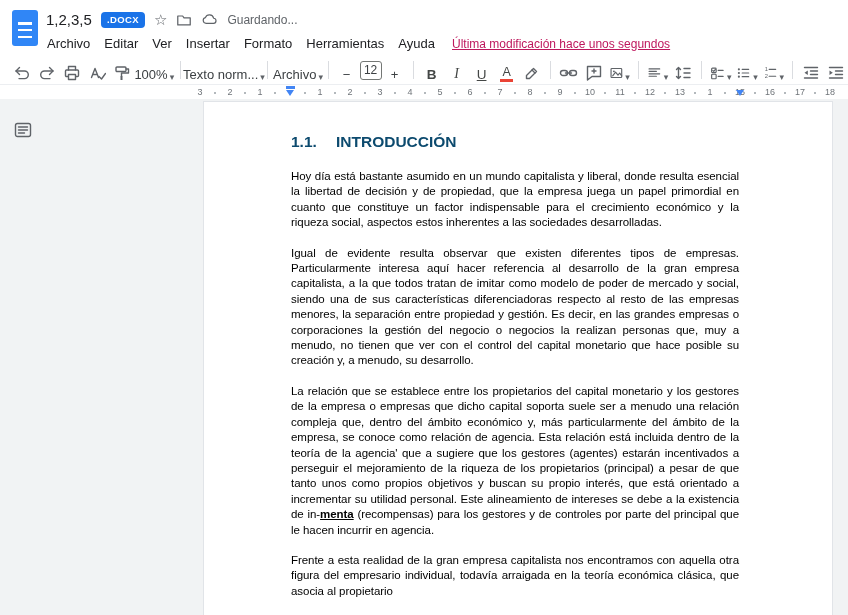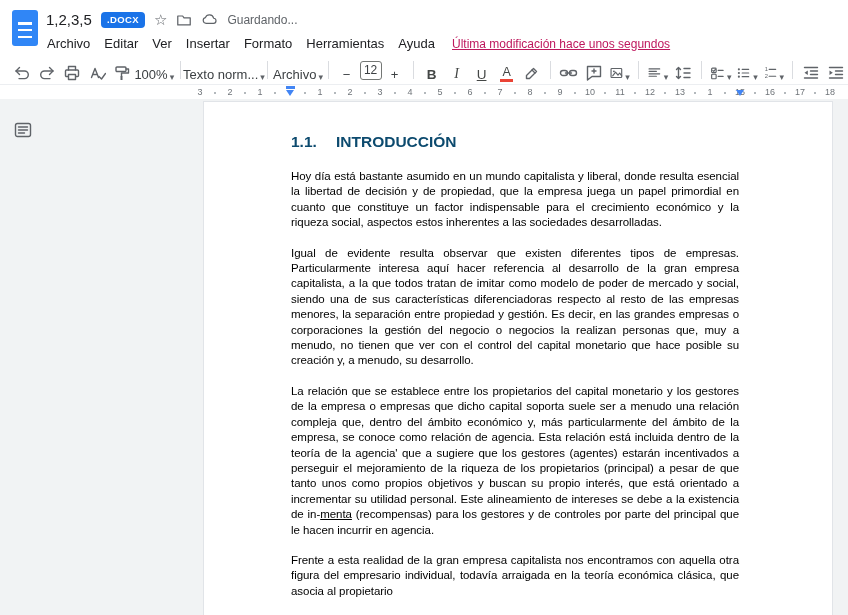--- a/index.html
+++ b/index.html
@@ -64,21 +64,21 @@
                  display:flex; align-items:center; justify-content:center; cursor:pointer; }
   .outline-btn svg { stroke:#5f6368; fill:none; stroke-width:1.4; stroke-linecap:round; }
   .page { position:absolute; left:203px; top:2px; width:630px; height:760px; background:#fff;
           border:1px solid #e1e4e8; padding:30px 93px 0 87px; cursor:text; }
   .tema { text-align:center; margin-bottom:21px; line-height:19px; }
   .tema-hl { background:#ffff00; font-weight:bold; font-size:14px; color:#000; padding:1px 3px; }
   .h2 { font-size:15.5px; font-weight:bold; color:#0c4a6e; margin-bottom:18px; line-height:19px; }
   .h2 .hnum { display:inline-block; width:45px; }
   p.body { font-size:11.5px; letter-spacing:-0.05px; line-height:15.4px; text-align:justify;
            color:#000; margin:0 0 15px 0; }
-  .underlined { text-decoration:underline; }
+  .underlined { text-decoration:underline;font-weight:bold; }
 </style>
 </head>
 <body>
 
 <div class="app">
 
   <header class="topbar">
     <div class="docs-logo"></div>
     <div class="title-row">
       <span class="doc-title">1,2,3,5</span>

